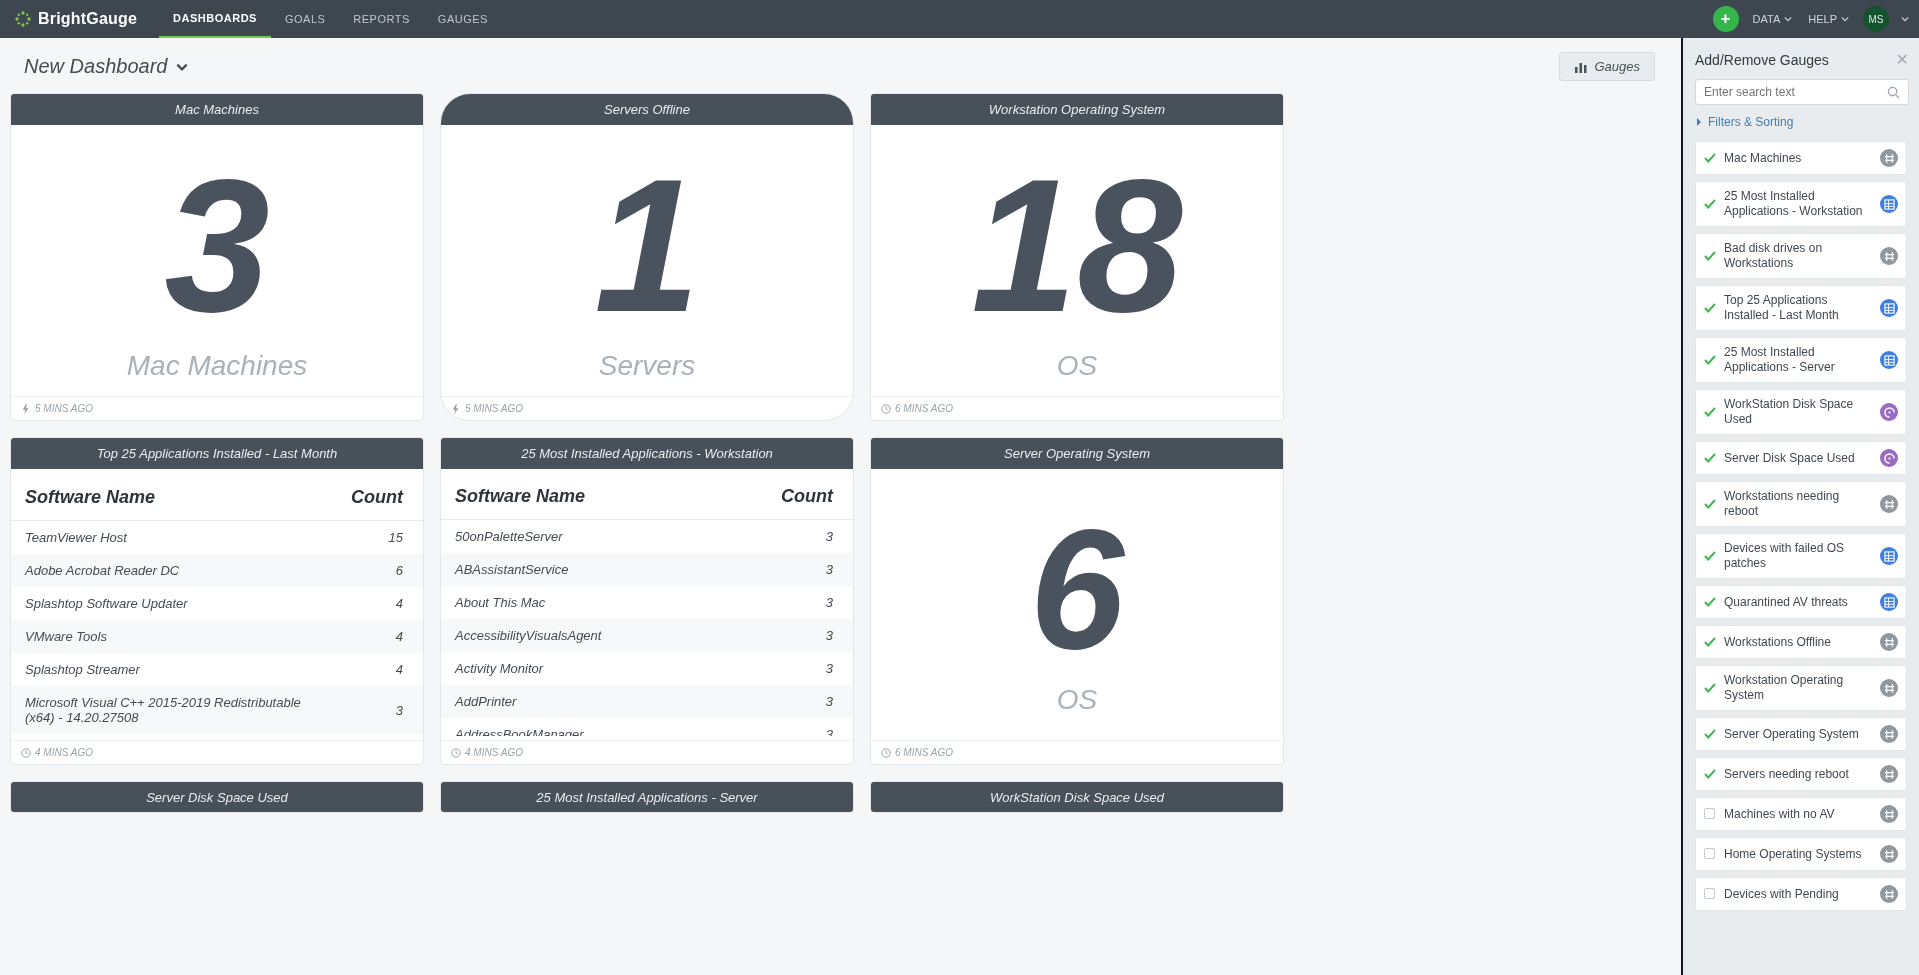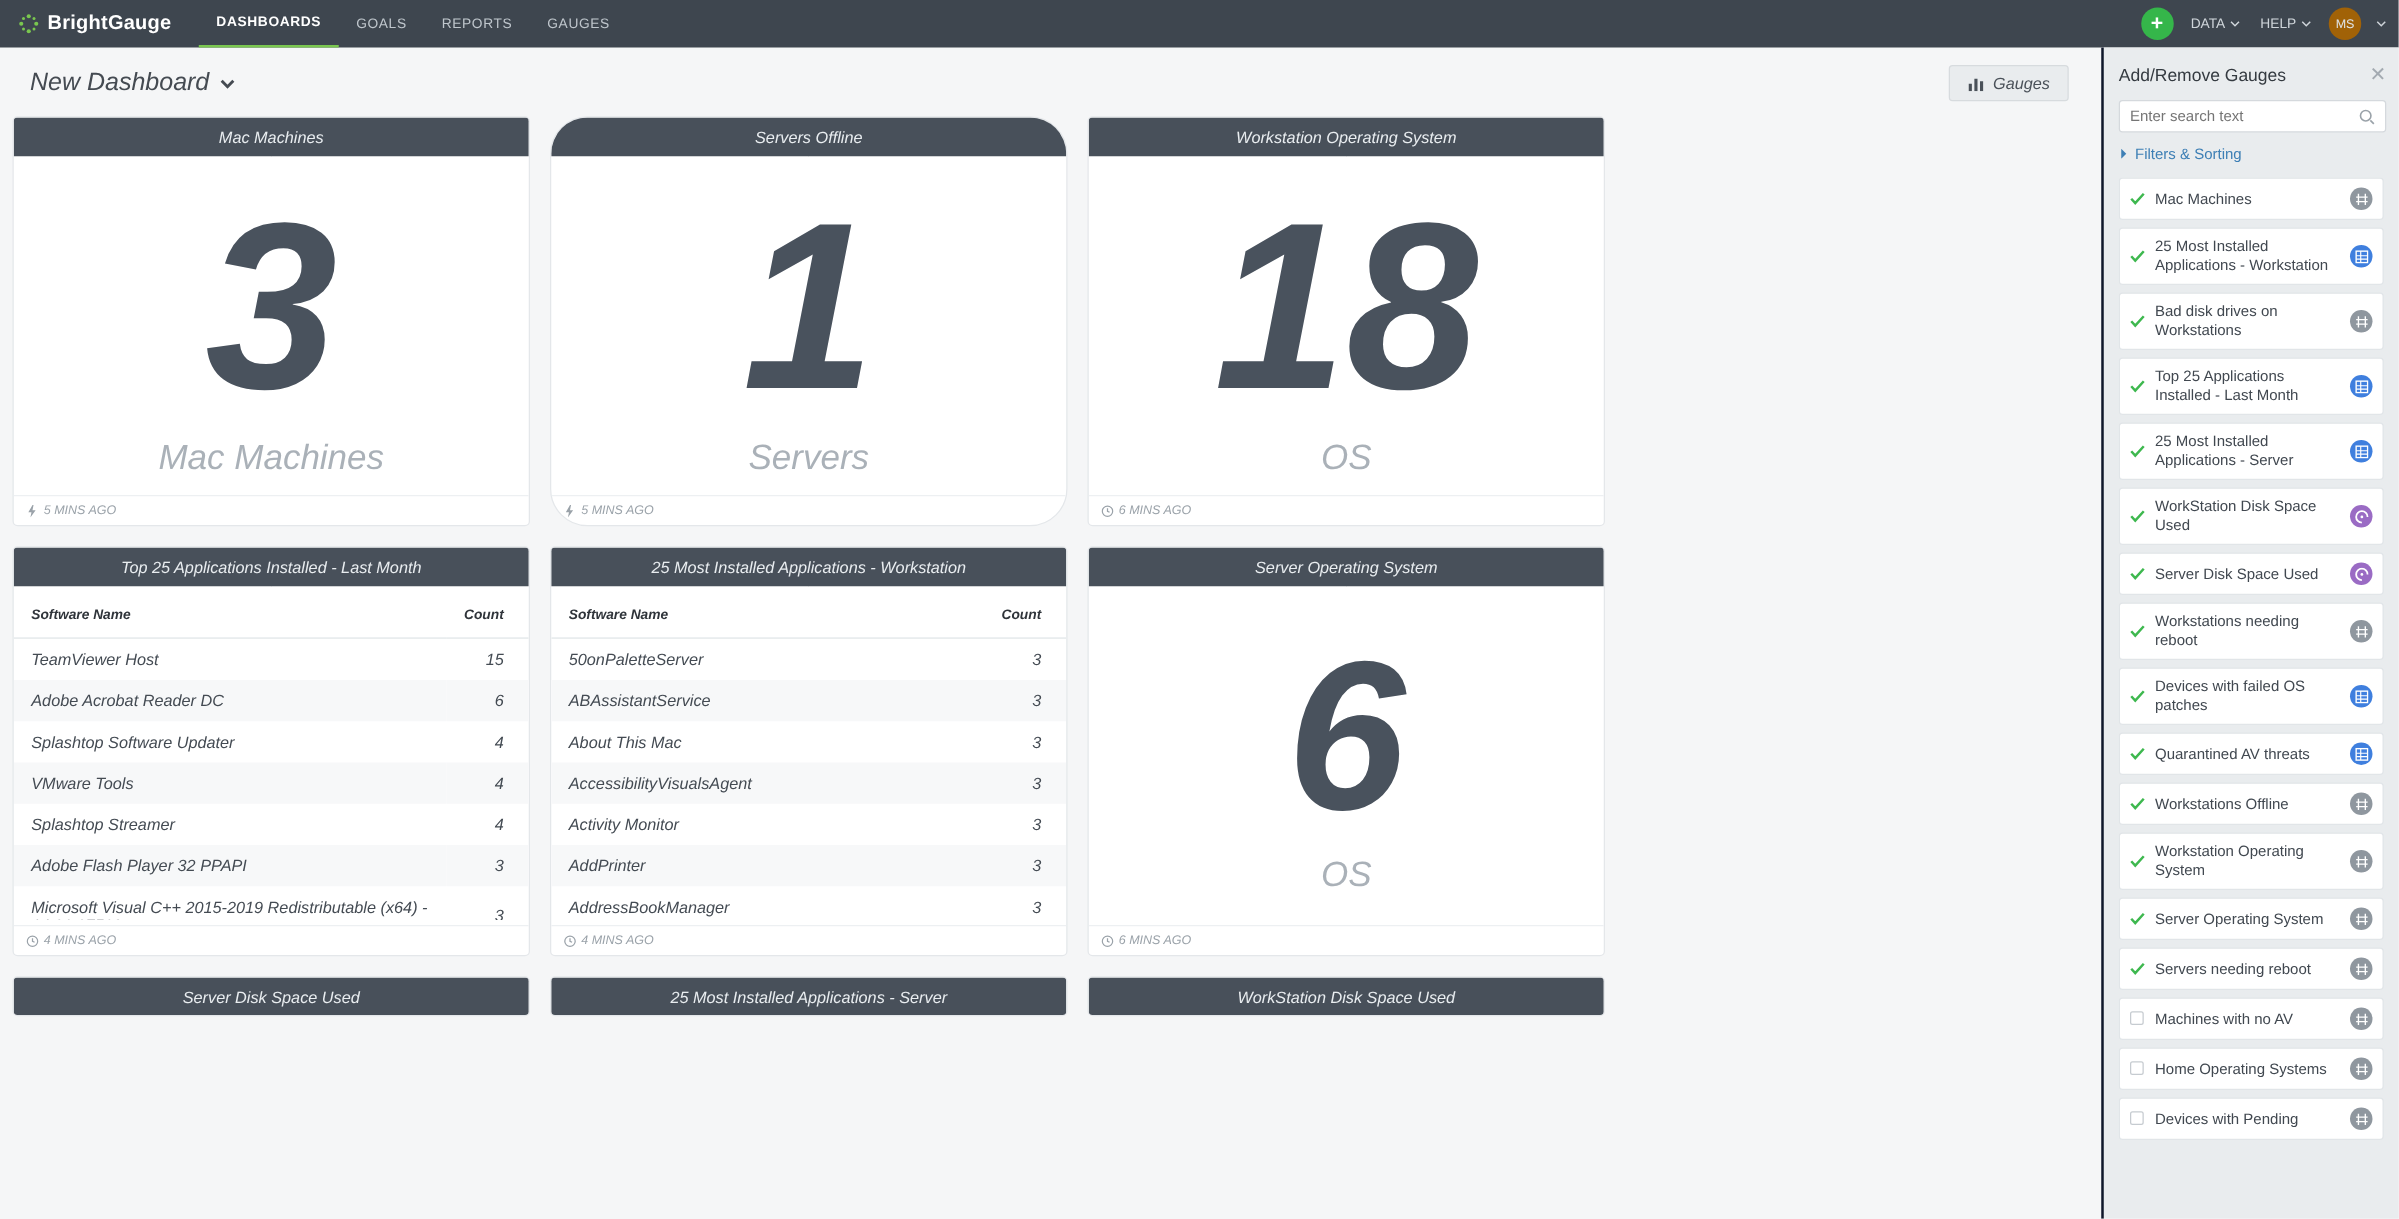--- a/index.html
+++ b/index.html
@@ -35,21 +35,21 @@
 .topnav-item.active { color: #fff; border-bottom: 2px solid #7ac74f; font-weight: 600; }
 .spacer { flex: 1; }
 .top-right { display: flex; align-items: center; gap: 12px; }
 .add-btn {
   width: 26px; height: 26px; border-radius: 50%; background: #35b64a;
   color: #fff; display: flex; align-items: center; justify-content: center;
   font-size: 17px; font-weight: 700; cursor: pointer;
 }
 .top-link { color: #cfd5da; font-size: 11px; display: flex; align-items: center; gap: 4px; cursor: pointer; padding: 0 2px; }
 .avatar {
-  width: 26px; height: 26px; border-radius: 50%; background: #a16207;
+  width: 26px; height: 26px; border-radius: 50%; background: #14532d;
   color: #dfe4e8; font-size: 10px; display: flex; align-items: center; justify-content: center;
 }
 .chev-down { width: 8px; height: 8px; display: inline-block; }
 
 
 .pagehead {
   display: flex; align-items: center; padding: 14px 16px 12px 14px;
 }
 .page-title {
   font-size: 20px; color: #454b52; display: flex; align-items: center; gap: 8px;
@@ -94,21 +94,21 @@
   font-size: 190px; font-weight: 700; color: #49525d; line-height: 1;
 }
 .big-label { font-size: 28px; color: #aab1b8; margin-top: 10px; font-weight: 300; }
 .card-footer {
   border-top: 1px solid #edf0f2; padding: 6px 10px; font-size: 10px; color: #9aa2a9;
   display: flex; align-items: center; gap: 4px;
 }
 
 
 .tbl { width: 100%; border-collapse: collapse; }
-.tbl th { text-align: left; padding: 12px 14px; font-size: 11px; font-weight: 700; color: #2f343a; border-bottom: 1px solid #e8ebed; }
+.tbl th { text-align: left; padding: 12px 14px; font-size: 18px; font-weight: 700; color: #2f343a; border-bottom: 1px solid #e8ebed; }
 .tbl th.count, .tbl td.count { text-align: right; padding-right: 20px; }
 .tbl td { padding: 9px 14px; font-size: 13px; color: #444b53; }
 .tbl tbody tr:nth-child(even) td { background: #f7f8f9; }
 .table-card .card-body { padding: 0; align-items: stretch; }
 .table-scroll { max-height: 262px; overflow: hidden; width: 100%; }
 
 .info-pill {
   position: absolute; left: 8px; top: 7px; width: 16px; height: 16px; border-radius: 50%;
   background: #6a737d; color: #cdd3d8; font-size: 11px; display: flex; align-items: center; justify-content: center;
 }
@@ -292,24 +292,20 @@
                   </tr>
                   <tr>
                     <td>VMware Tools</td>
                     <td class="count">4</td>
                   </tr>
                   <tr>
                     <td>Splashtop Streamer</td>
                     <td class="count">4</td>
                   </tr>
                   <tr>
-                    <td>Adobe Flash Player 32 PPAPI</td>
-                    <td class="count">3</td>
-                  </tr>
-                  <tr>
                     <td>Microsoft Visual C++ 2015-2019 Redistributable (x64) - 14.20.27508</td>
                     <td class="count">3</td>
                   </tr>
                 </tbody>
           </table>
           </div>
         </div>
         <div class="card-footer">
           <svg width="10" height="10" viewBox="0 0 12 12">
               <circle cx="6" cy="6" r="5" fill="none" stroke="#9aa2a9" stroke-width="1.2"></circle>

